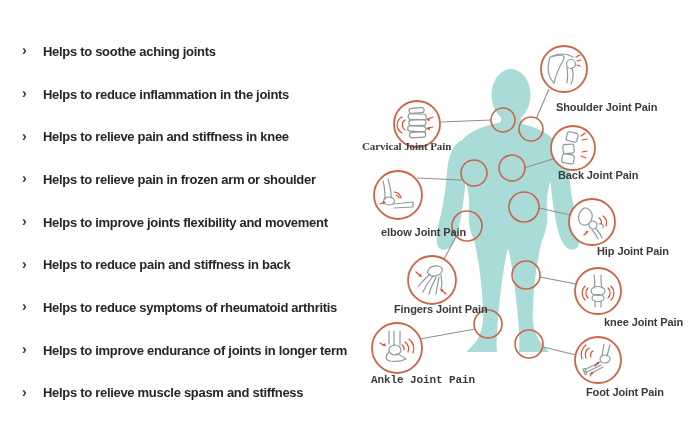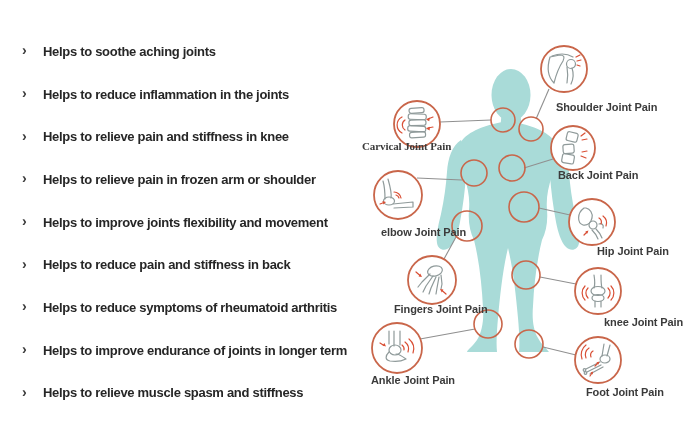--- a/index.html
+++ b/index.html
@@ -22,21 +22,21 @@
     position:absolute;font-size:11px;font-weight:700;color:#3b3b3b;
     letter-spacing:-0.1px;white-space:nowrap;
   }
   #lbl-shoulder{left:556px;top:101px;}
   #lbl-cervical{left:362px;top:140px;font-family:Liberation Serif, serif;}
   #lbl-back{left:558px;top:169px;}
   #lbl-elbow{left:361px;top:226px;margin-left:20px;}
   #lbl-hip{left:597px;top:245px;}
   #lbl-fingers{left:394px;top:303px;}
   #lbl-knee{left:604px;top:316px;}
-  #lbl-ankle{left:371px;top:374px;}
+  #lbl-ankle{left:371px;top:374px;font-family:Liberation Mono, monospace;}
   #lbl-foot{left:586px;top:386px;text-align:center;}
   svg{position:absolute;left:0;top:0;}
   .bone{stroke:#8f9a9a;stroke-width:1.2;fill:none;stroke-linecap:round;stroke-linejoin:round;}
   .pain{stroke:#d94f35;stroke-width:1.2;fill:none;stroke-linecap:round;}
   .painfill{fill:#d94f35;stroke:none;}
   .marker{stroke:#c9664a;stroke-width:1.6;fill:none;}
   .callout{stroke:#c9664a;stroke-width:1.8;fill:#ffffff;}
   .connector{stroke:#909090;stroke-width:1.1;}
 </style>
 </head>

